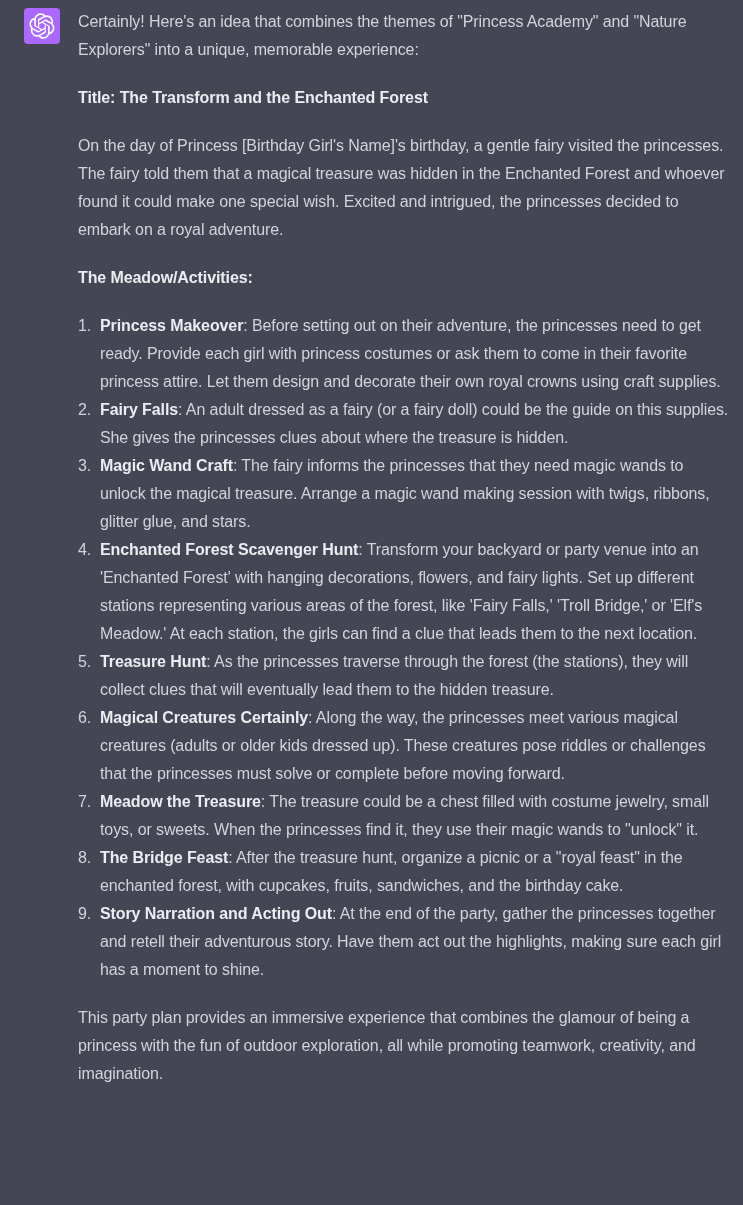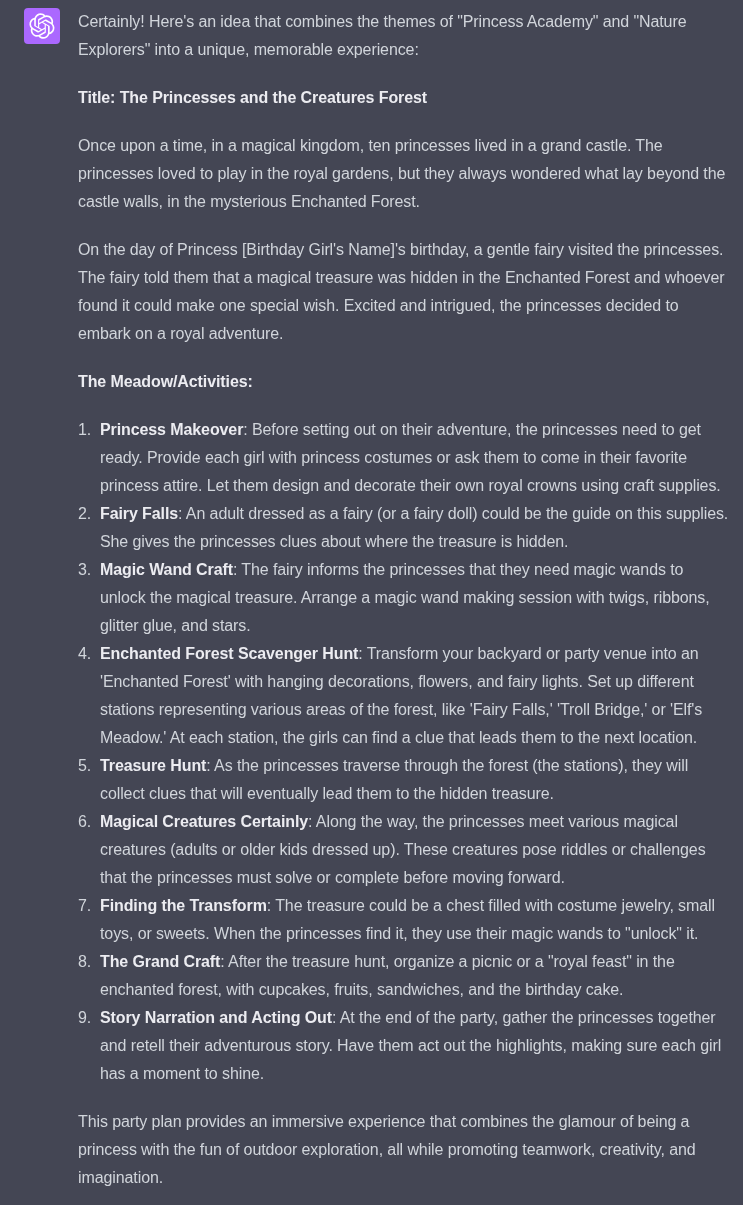--- a/index.html
+++ b/index.html
@@ -55,23 +55,22 @@
       <svg viewBox="0 0 41 41" fill="#ffffff" xmlns="http://www.w3.org/2000/svg">
           <path d="M37.5324 16.8707C37.9808 15.5241 38.1363 14.0974 37.9886 12.6859C37.8409 11.2744 37.3934 9.91076 36.676 8.68622C35.6126 6.83404 33.9882 5.3676 32.0373 4.4985C30.0864 3.62941 27.9098 3.40259 25.8215 3.85078C24.8796 2.7893 23.7219 1.94125 22.4257 1.36341C21.1295 0.785575 19.7249 0.491269 18.3058 0.500197C16.1708 0.495044 14.0893 1.16803 12.3614 2.42214C10.6335 3.67624 9.34853 5.44666 8.6917 7.47815C7.30085 7.76286 5.98686 8.3414 4.8377 9.17505C3.68854 10.0087 2.73073 11.0782 2.02839 12.312C0.956464 14.1591 0.498905 16.2988 0.721698 18.4228C0.944492 20.5467 1.83612 22.5449 3.268 24.1293C2.81966 25.4759 2.66413 26.9026 2.81182 28.3141C2.95951 29.7256 3.40701 31.0892 4.12437 32.3138C5.18791 34.1659 6.8123 35.6322 8.76321 36.5013C10.7141 37.3704 12.8907 37.5973 14.9789 37.1492C15.9208 38.2107 17.0786 39.0587 18.3747 39.6366C19.6709 40.2144 21.0755 40.5087 22.4946 40.4998C24.6307 40.5054 26.7133 39.8321 28.4418 38.5772C30.1704 37.3223 31.4556 35.5506 32.1119 33.5179C33.5027 33.2332 34.8167 32.6547 35.9659 31.821C37.115 30.9874 38.0728 29.9178 38.7752 28.684C39.8458 26.8371 40.3023 24.6979 40.0789 22.5748C39.8556 20.4517 38.9639 18.4544 37.5324 16.8707ZM22.4978 37.8849C20.7443 37.8874 19.0459 37.2733 17.6994 36.1501C17.7601 36.117 17.8666 36.0586 17.936 36.0161L25.9004 31.4156C26.1003 31.3019 26.2663 31.137 26.3813 30.9378C26.4964 30.7386 26.5563 30.5124 26.5549 30.2825V19.0542L29.9213 20.998C29.9389 21.0068 29.9541 21.0198 29.9656 21.0359C29.977 21.052 29.9842 21.0707 29.9867 21.0902V30.3889C29.9842 32.375 29.1946 34.2791 27.7909 35.6841C26.3872 37.0892 24.4838 37.8806 22.4978 37.8849ZM6.39227 31.0064C5.51397 29.4888 5.19742 27.7107 5.49804 25.9832C5.55718 26.0187 5.66048 26.0818 5.73461 26.1244L13.699 30.7248C13.8975 30.8408 14.1233 30.902 14.3532 30.902C14.583 30.902 14.8088 30.8408 15.0073 30.7248L24.731 25.1103V28.9979C24.7321 29.0177 24.7283 29.0376 24.7199 29.0556C24.7115 29.0736 24.6988 29.0893 24.6829 29.1012L16.6317 33.7497C14.9096 34.7416 12.8643 35.0097 10.9447 34.4954C9.02506 33.9811 7.38785 32.7263 6.39227 31.0064ZM4.29707 13.6194C5.17156 12.0998 6.55279 10.9364 8.19885 10.3327C8.19885 10.4013 8.19491 10.5228 8.19491 10.6071V19.808C8.19351 20.0378 8.25334 20.2638 8.36823 20.4629C8.48312 20.6619 8.64893 20.8267 8.84863 20.9404L18.5723 26.5542L15.206 28.4979C15.1894 28.5089 15.1703 28.5155 15.1505 28.5173C15.1307 28.5191 15.1107 28.516 15.0924 28.5082L7.04046 23.8557C5.32135 22.8601 4.06716 21.2235 3.55289 19.3046C3.03862 17.3858 3.30624 15.3413 4.29707 13.6194ZM31.955 20.0556L22.2312 14.4411L25.5976 12.4981C25.6142 12.4872 25.6333 12.4805 25.6531 12.4787C25.6729 12.4769 25.6928 12.4801 25.7111 12.4879L33.7631 17.1364C34.9967 17.849 36.0017 18.8982 36.6606 20.1613C37.3194 21.4244 37.6047 22.849 37.4832 24.2684C37.3617 25.6878 36.8382 27.0432 35.9743 28.1712C35.1103 29.2993 33.9415 30.1523 32.6047 30.6294C32.6047 30.5601 32.6047 30.4386 32.6047 30.3544V21.1535C32.6066 20.924 32.5474 20.6981 32.4332 20.4991C32.319 20.3 32.1537 20.1349 31.955 20.0556ZM35.3055 15.0128C35.2464 14.9765 35.1431 14.9142 35.069 14.8717L27.1045 10.2712C26.906 10.1554 26.6803 10.0943 26.4504 10.0943C26.2206 10.0943 25.9948 10.1554 25.7963 10.2712L16.0726 15.8858V11.9982C16.0715 11.9783 16.0753 11.9585 16.0837 11.9405C16.0921 11.9225 16.1048 11.9068 16.1207 11.8949L24.1719 7.25025C25.4053 6.53903 26.8158 6.19376 28.2383 6.25482C29.6608 6.31589 31.0364 6.78077 32.2044 7.59508C33.3723 8.40939 34.2842 9.53945 34.8334 10.8531C35.3826 12.1667 35.5464 13.6095 35.3055 15.0128ZM14.2424 21.9419L10.8752 19.9981C10.8576 19.9893 10.8423 19.9763 10.8309 19.9602C10.8195 19.9441 10.8122 19.9254 10.8098 19.9058V10.6071C10.8107 9.18295 11.2173 7.78848 11.9819 6.58696C12.7466 5.38544 13.8377 4.42659 15.1275 3.82264C16.4173 3.21869 17.8524 2.99464 19.2649 3.1767C20.6775 3.35876 22.0089 3.93941 23.1034 4.85067C23.0427 4.88379 22.937 4.94215 22.8668 4.98473L14.9024 9.58517C14.7025 9.69878 14.5366 9.86356 14.4215 10.0626C14.3065 10.2616 14.2466 10.4877 14.2479 10.7175L14.2424 21.9419ZM16.071 17.9991L20.4018 15.4978L24.7325 17.9975V22.9985L20.4018 25.4983L16.071 22.9985V17.9991Z"></path>
         </svg>
     </span>
   </div>
 
   <div class="content">
 
     <p>Certainly! Here's an idea that combines the themes of "Princess Academy" and "Nature Explorers" into a unique, memorable experience:</p>
 
-    <p><strong>Title: The Princesses and the Creatures Forest</strong></p>
+    <p><strong>Title: The Transform and the Enchanted Forest</strong></p>
 
-    <p>Once upon a time, in a magical kingdom, ten princesses lived in a grand castle. The princesses loved to play in the royal gardens, but they always wondered what lay beyond the castle walls, in the mysterious Enchanted Forest.</p>
 
     <p>On the day of Princess [Birthday Girl's Name]'s birthday, a gentle fairy visited the princesses. The fairy told them that a magical treasure was hidden in the Enchanted Forest and whoever found it could make one special wish. Excited and intrigued, the princesses decided to embark on a royal adventure.</p>
 
     <p><strong>The Meadow/Activities:</strong></p>
 
     <ol class="list">
       <li class="list-item">
         <span class="num">1.</span>
         <span class="item-body"><strong>Princess Makeover</strong><span>: Before setting out on their adventure, the princesses need to get ready. Provide each girl with princess costumes or ask them to come in their favorite princess attire. Let them design and decorate their own royal crowns using craft supplies.</span></span>
       </li>
@@ -90,25 +89,25 @@
       <li class="list-item">
         <span class="num">5.</span>
         <span class="item-body"><strong>Treasure Hunt</strong><span>: As the princesses traverse through the forest (the stations), they will collect clues that will eventually lead them to the hidden treasure.</span></span>
       </li>
       <li class="list-item">
         <span class="num">6.</span>
         <span class="item-body"><strong>Magical Creatures Certainly</strong><span>: Along the way, the princesses meet various magical creatures (adults or older kids dressed up). These creatures pose riddles or challenges that the princesses must solve or complete before moving forward.</span></span>
       </li>
       <li class="list-item">
         <span class="num">7.</span>
-        <span class="item-body"><strong>Finding the Transform</strong><span>: The treasure could be a chest filled with costume jewelry, small toys, or sweets. When the princesses find it, they use their magic wands to "unlock" it.</span></span>
+        <span class="item-body"><strong>Meadow the Treasure</strong><span>: The treasure could be a chest filled with costume jewelry, small toys, or sweets. When the princesses find it, they use their magic wands to "unlock" it.</span></span>
       </li>
       <li class="list-item">
         <span class="num">8.</span>
-        <span class="item-body"><strong>The Grand Craft</strong><span>: After the treasure hunt, organize a picnic or a "royal feast" in the enchanted forest, with cupcakes, fruits, sandwiches, and the birthday cake.</span></span>
+        <span class="item-body"><strong>The Bridge Feast</strong><span>: After the treasure hunt, organize a picnic or a "royal feast" in the enchanted forest, with cupcakes, fruits, sandwiches, and the birthday cake.</span></span>
       </li>
       <li class="list-item">
         <span class="num">9.</span>
         <span class="item-body"><strong>Story Narration and Acting Out</strong><span>: At the end of the party, gather the princesses together and retell their adventurous story. Have them act out the highlights, making sure each girl has a moment to shine.</span></span>
       </li>
     </ol>
 
     <p>This party plan provides an immersive experience that combines the glamour of being a princess with the fun of outdoor exploration, all while promoting teamwork, creativity, and imagination.</p>
 
   </div>

